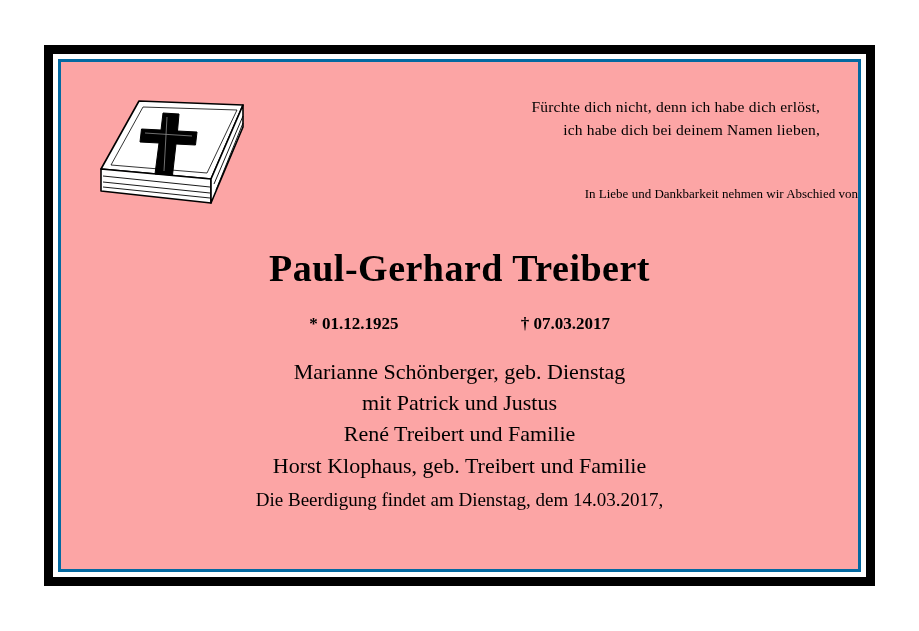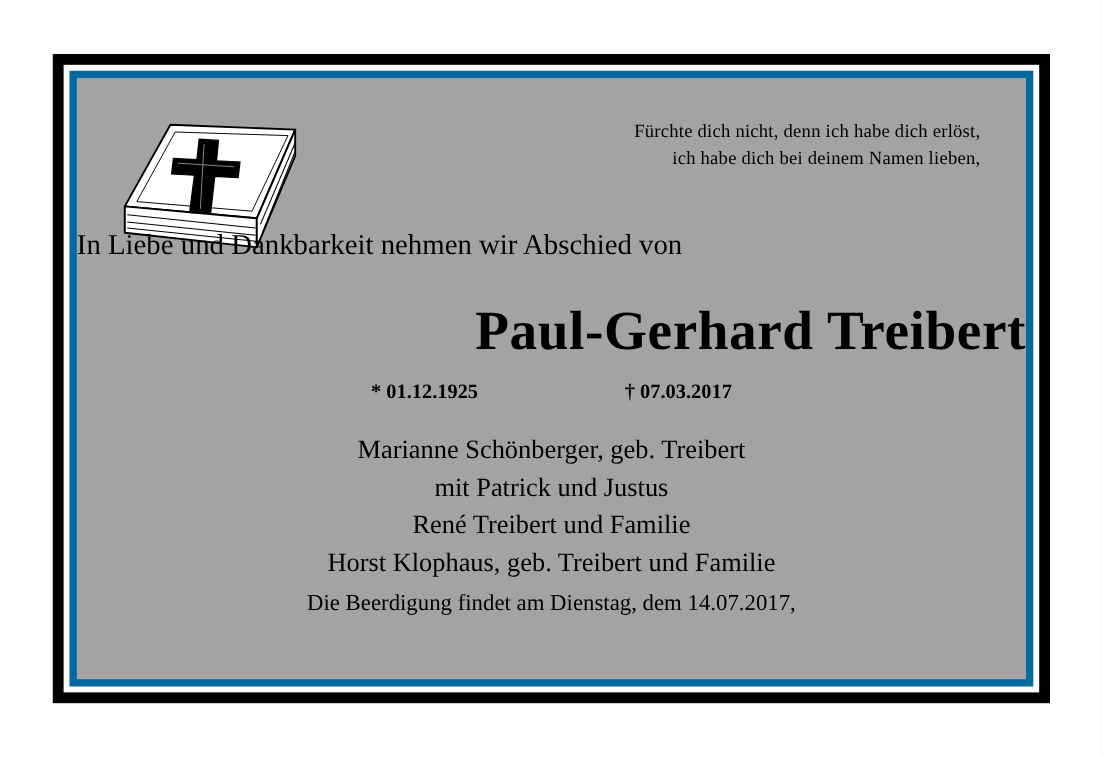--- a/index.html
+++ b/index.html
@@ -24,22 +24,22 @@
     box-sizing: border-box;
     background: #ffffff;
     border: 9px solid #000000;
     padding: 5px;
   }
   #obituary-inner {
     position: relative;
     width: 100%;
     height: 100%;
     box-sizing: border-box;
-    border: 6px solid #0369a1;
-    background: #a3a3a3;
+    border: 3px solid #0369a1;
+    background: #fca5a5;
     overflow: hidden;
   }
 
   
   #bible-illustration {
     position: absolute;
     left: 32px;
     top: 25px;
     width: 190px;
     height: 155px;
@@ -62,39 +62,39 @@
   }
   #verse-ref {
     display: block;
     margin-top: 11px;
     font-size: 15.5px;
   }
 
   
   #intro-block {
     position: absolute;
-    left: 0;
+    left: 16px;
     right: 0;
     top: 122px;
-    text-align: left;
-    font-size: 24px;
+    text-align: right;
+    font-size: 13px;
     line-height: 1.5;
   }
   #intro-block .intro-line {
     display: block;
   }
 
   
   #deceased-name {
     position: absolute;
     left: 0;
     right: 0;
     top: 186px;
-    text-align: right;
-    font-size: 46px;
+    text-align: center;
+    font-size: 38px;
     font-weight: bold;
     letter-spacing: 0.5px;
     line-height: 1.1;
   }
 
   
   #dates-row {
     position: absolute;
     left: 0;
     right: 0;
@@ -194,24 +194,24 @@
     </div>
 
     <div id="deceased-name">Paul-Gerhard Treibert</div>
 
     <div id="dates-row">
       <span id="date-birth" class="date-item">* 01.12.1925</span>
       <span id="date-death" class="date-item">† 07.03.2017</span>
     </div>
 
     <div id="family-block">
-      <span class="family-line">Marianne Schönberger, geb. Treibert</span>
+      <span class="family-line">Marianne Schönberger, geb. Dienstag</span>
       <span class="family-line">mit Patrick und Justus</span>
       <span class="family-line">René Treibert und Familie</span>
       <span class="family-line">Horst Klophaus, geb. Treibert und Familie</span>
     </div>
 
     <div id="funeral-block">
-      <span class="funeral-line">Die Beerdigung findet am Dienstag, dem 14.07.2017,</span>
+      <span class="funeral-line">Die Beerdigung findet am Dienstag, dem 14.03.2017,</span>
     </div>
 
   </div>
 </div>
 
 </body></html>

